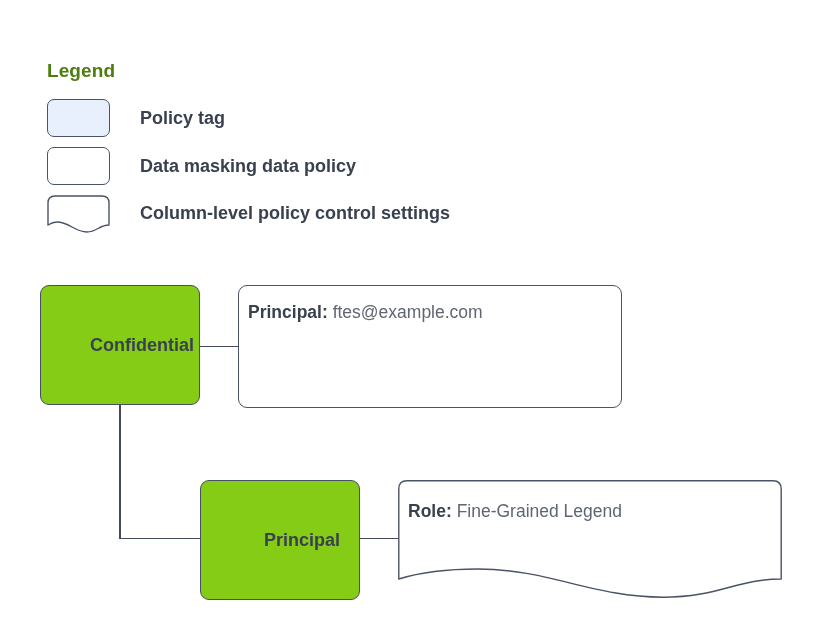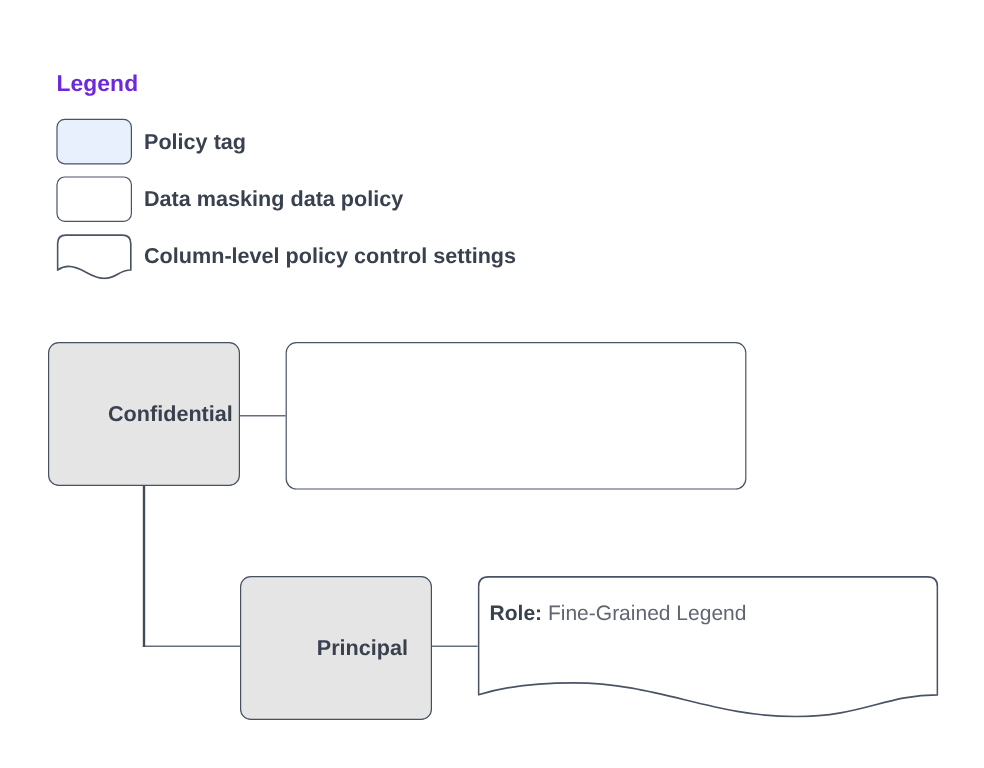--- a/index.html
+++ b/index.html
@@ -17,21 +17,21 @@
     -webkit-font-smoothing: antialiased;
   }
 
   
   #legend-title {
     position: absolute;
     left: 47px;
     top: 60px;
     font-size: 19px;
     font-weight: bold;
-    color: #6d28d9;
+    color: #4d7c0f;
     letter-spacing: 0.1px;
   }
 
   .legend-row { position: absolute; left: 47px; }
   .legend-row .swatch-wrap {
     position: absolute;
     left: 0;
     top: 0;
     width: 63px;
     height: 38px;
@@ -40,42 +40,42 @@
     width: 63px;
     height: 38px;
     box-sizing: border-box;
     border: 1.4px solid #4a5364;
     border-radius: 7px;
     background: #ffffff;
   }
   .legend-row .swatch-rect.filled { background: #e8f0fe; }
   .legend-row .legend-label {
     position: absolute;
-    left: 73px;
+    left: 93px;
     top: 0;
     width: 520px;
     height: 38px;
     line-height: 38px;
     font-size: 18px;
     font-weight: bold;
     color: #39414f;
     white-space: nowrap;
   }
   .legend-row .swatch-wrap svg { display: block; }
 
   #legend-row-0 { top: 99px; }
   #legend-row-1 { top: 147px; }
   #legend-row-2 { top: 195px; }
   #legend-row-2 .legend-label { line-height: 36px; }
 
   
   .tag-node {
     position: absolute;
     box-sizing: border-box;
-    background: #e5e5e5;
+    background: #84cc16;
     border: 1.5px solid #46505f;
     border-radius: 9px;
     display: flex;
     align-items: center;
     justify-content: center;
     font-size: 18px;
     font-weight: bold;
     color: #39414f;
     padding-left: 44px;
   }
@@ -166,20 +166,24 @@
 <div class="tag-node" id="node-confidential">
   <span>Confidential</span>
 </div>
 
 <div class="tag-node" id="node-financial">
   <span>Principal</span>
 </div>
 
 <div class="policy-box" id="box-masking-policy"></div>
 <div class="policy-text" id="text-masking-policy">
+  <div>
+    <b>Principal:</b>
+    <span>ftes@example.com</span>
+  </div>
 </div>
 
 <div id="box-access-settings">
   <svg width="384" height="118" viewBox="0 0 384 118">
     <path d="M0.8 9 Q0.8 0.8 9 0.8 L375 0.8 Q383.2 0.8 383.2 9 L383.2 99
              C340 99 320 117.2 265 117.2
              C195 117.2 150 89 80 89
              C45 89 20 93 0.8 99 Z" fill="#ffffff" stroke="#4a5364" stroke-width="1.4" stroke-linejoin="round" stroke-linecap="round"></path>
   </svg>
 </div>

